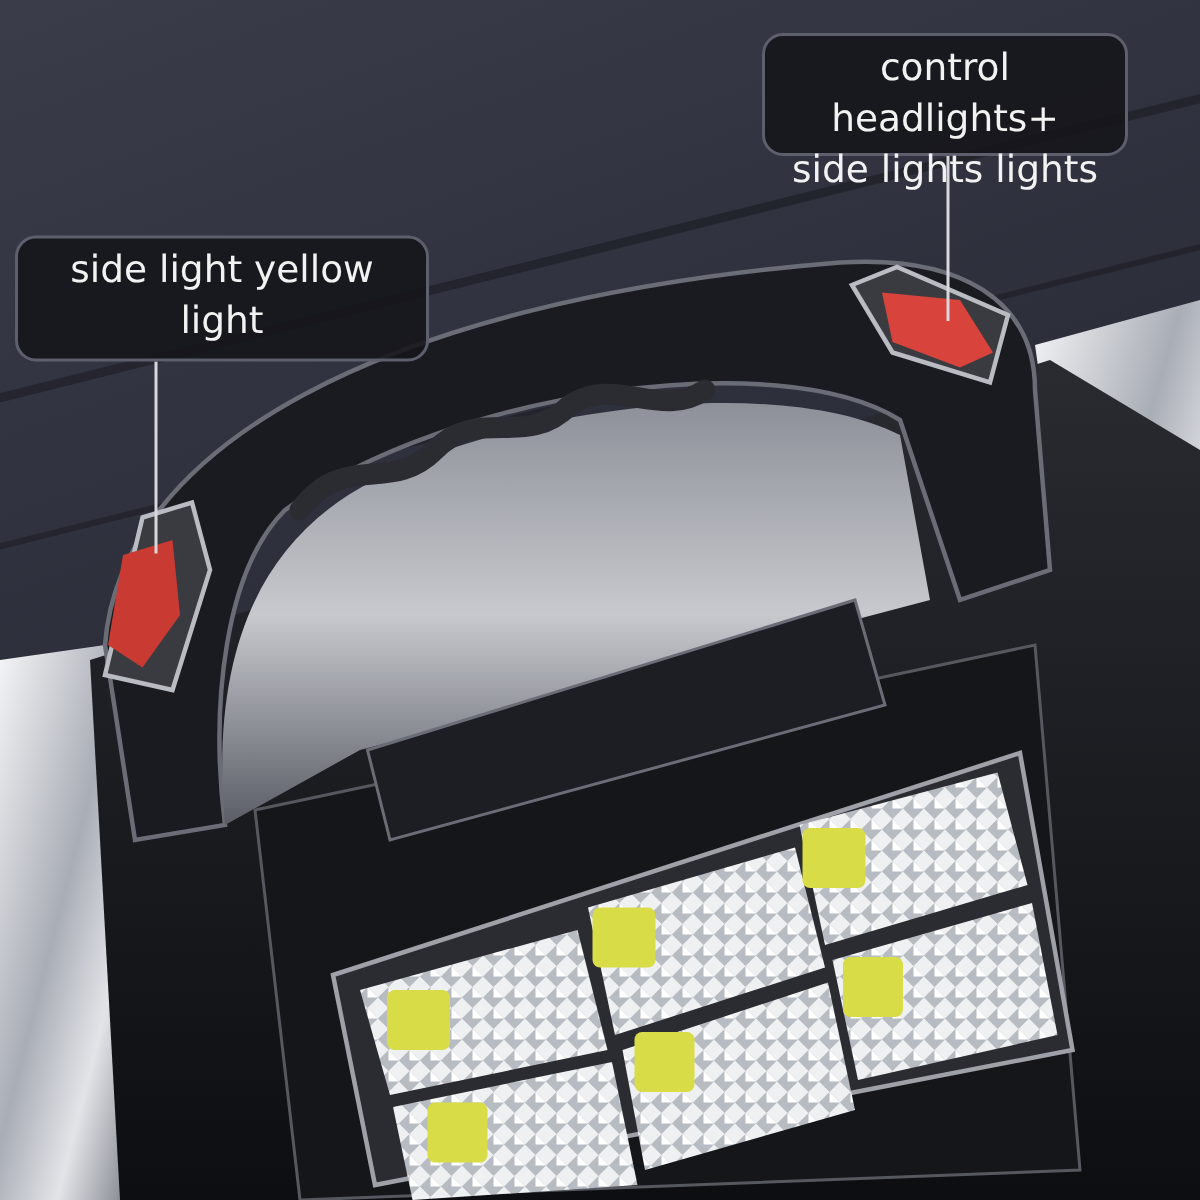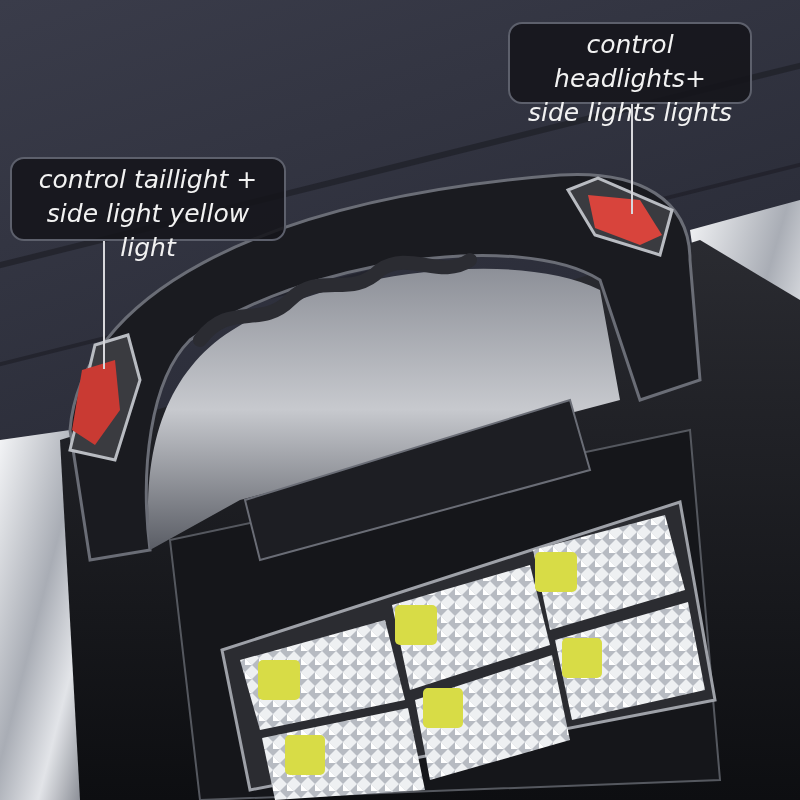--- a/index.html
+++ b/index.html
@@ -1,19 +1,19 @@
 <!DOCTYPE html>
 <html><head>
 <meta charset="utf-8">
 <style>
   html,body{margin:0;padding:0;}
   body{width:800px;height:800px;overflow:hidden;position:relative;
        background:linear-gradient(160deg,#3a3c4a 0%,#2c2e3a 45%,#24252f 100%);
        font-family:"DejaVu Sans","Liberation Sans",sans-serif;}
-  .scene{position:absolute;inset:0;font-style:italic;}
+  .scene{position:absolute;inset:0;}
   .diag-band{position:absolute;left:-100px;top:150px;width:1100px;height:6px;background:#1e1f27;transform:rotate(-14deg);opacity:.7;}
   .diag-band2{position:absolute;left:-100px;top:250px;width:1100px;height:4px;background:#1c1d25;transform:rotate(-14deg);opacity:.6;}
   .callout{position:absolute;background:rgba(20,21,26,.88);border:2px solid #5d606c;border-radius:14px;
            color:#f2f2f2;text-align:center;font-size:25px;line-height:34px;padding:4px 10px;box-sizing:border-box;}
   .leader{position:absolute;width:2px;background:#d8d8dc;}
   .callout-right{left:508px;top:22px;width:244px;height:82px;}
   .callout-left{left:10px;top:157px;width:276px;height:84px;}
 </style>
 </head>
 <body>
@@ -96,16 +96,15 @@
 
   <div class="leader" style="left:631px;top:104px;height:110px;"></div>
   <div class="leader" style="left:103px;top:241px;height:128px;"></div>
 
   <div class="callout callout-right">
     <div>control headlights+</div>
     <div>side lights lights</div>
   </div>
 
   <div class="callout callout-left">
-    <div>control taillight +</div>
     <div>side light yellow light</div>
   </div>
 </div>
 
 </body></html>

